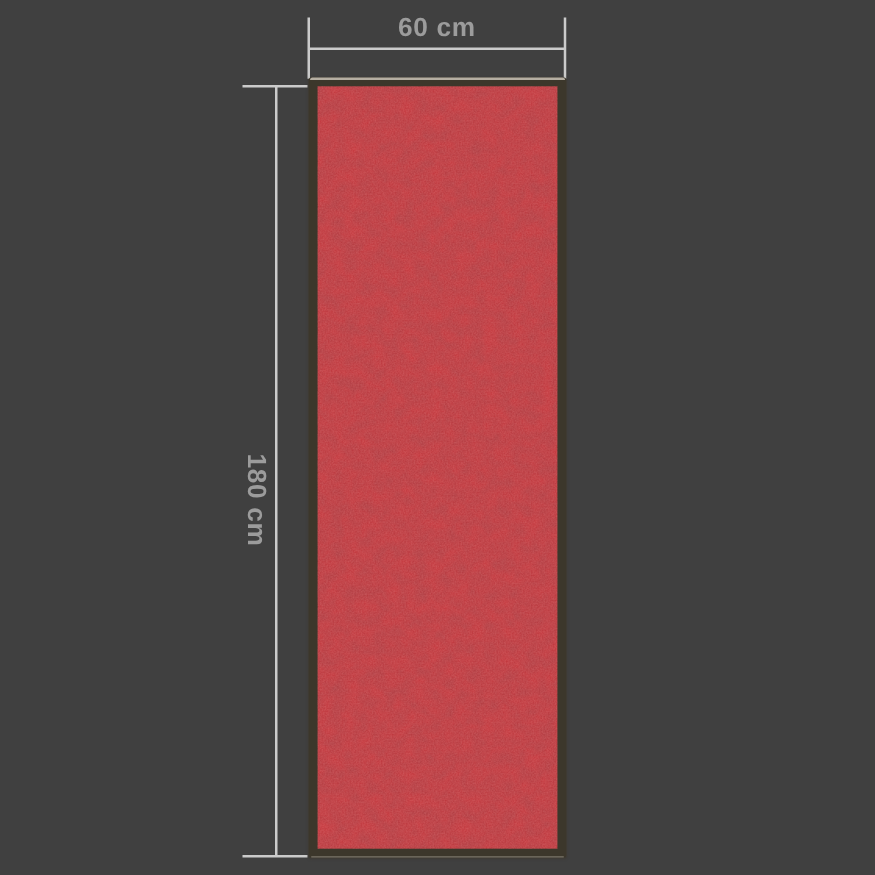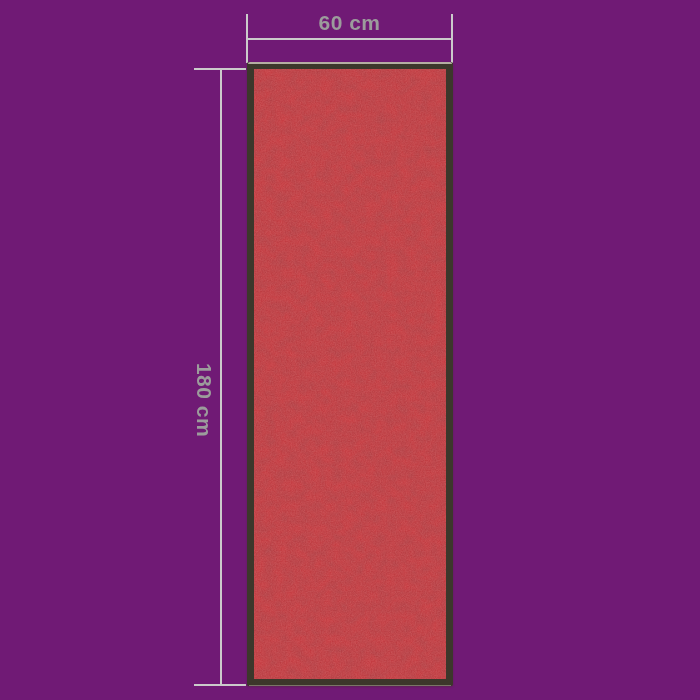--- a/index.html
+++ b/index.html
@@ -8,21 +8,21 @@
     width: 700px;
     height: 700px;
     background: #ffffff;
     overflow: hidden;
     font-family: "Liberation Sans", "DejaVu Sans", sans-serif;
   }
   .scene {
     position: relative;
     width: 700px;
     height: 700px;
-    background: #701a75;
+    background: #404040;
   }
 
   
   .dim-line {
     position: absolute;
     background: #cbcbcb;
   }
   .dim-top-hline   { left: 247px; top: 38px;  width: 205px; height: 2px; }
   .dim-top-tick-l  { left: 246px; top: 14px;  width: 2px;   height: 49px; }
   .dim-top-tick-r  { left: 451px; top: 14px;  width: 2px;   height: 49px; }

